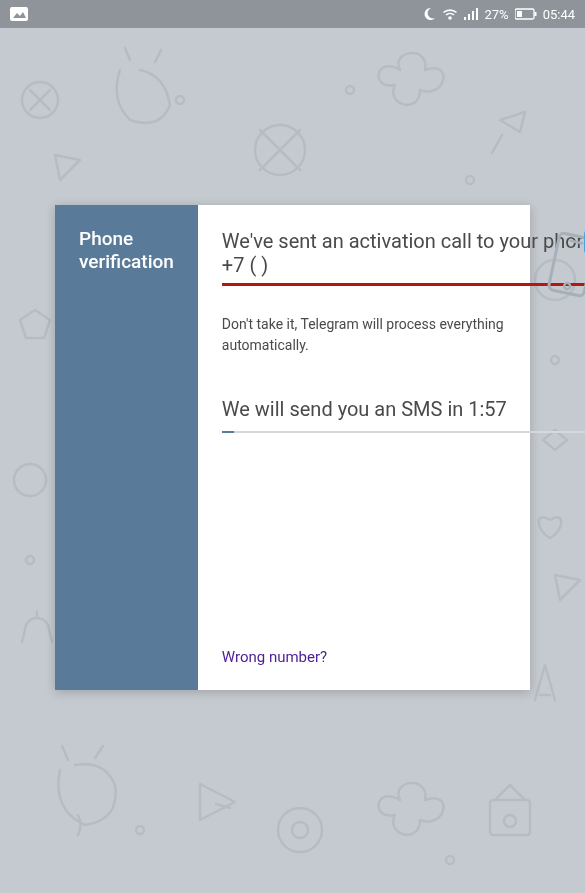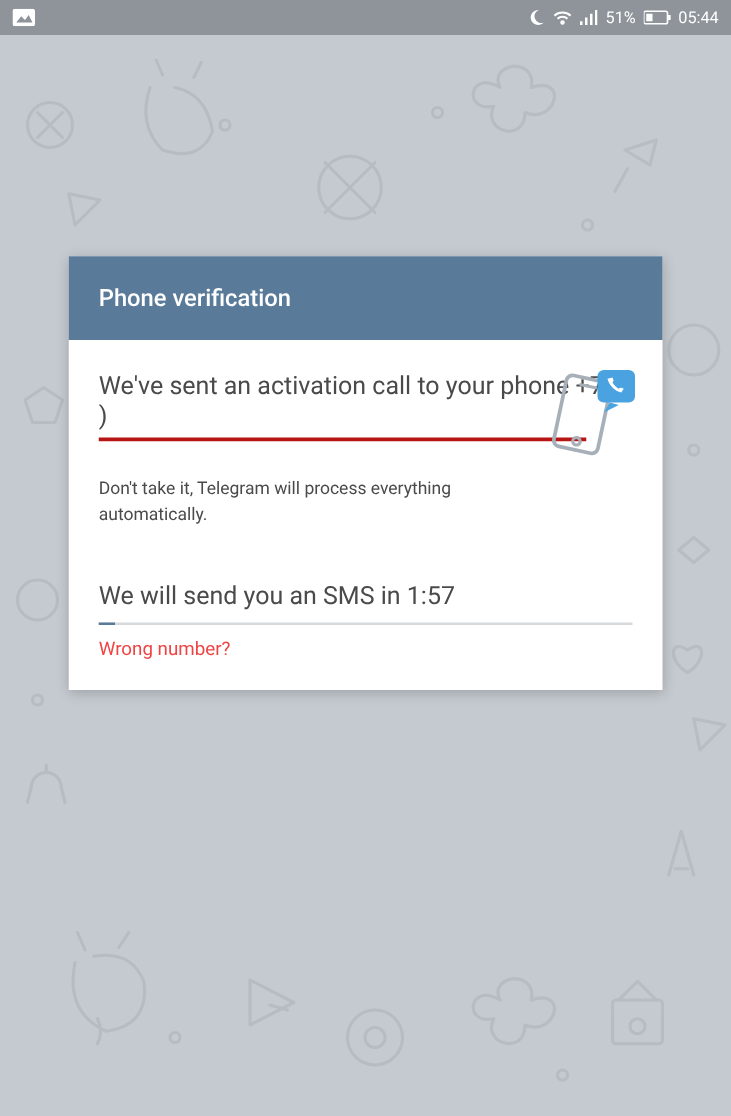--- a/index.html
+++ b/index.html
@@ -28,25 +28,25 @@
   font-size: 13px;
 }
 .status-left { display: flex; gap: 6px; align-items: center; }
 .status-right { display: flex; gap: 6px; align-items: center; }
 .status-icon { display: inline-flex; }
 .card {
   position: absolute;
   left: 55px;
   top: 205px;
   width: 475px;
-  height: 347px;
+  height: 485px;
   background: #fff;
   box-shadow: 0 2px 10px rgba(0,0,0,0.2);
   display: flex;
-  flex-direction: column;
+  flex-direction: row;
 }
 .card-header {
   background: #5a7a99;
   color: #fff;
   padding: 22px 24px;
   font-size: 19px;
   font-weight: 500;
 }
 .card-body {
   padding: 24px;
@@ -91,21 +91,21 @@
   height: 100%;
   width: 3%;
   background: #5a7a99;
 }
 .phone-illustration {
   position: absolute;
   right: 18px;
   top: 20px;
 }
 .wrong-number {
-  color: #ef4444;
+  color: #4c1d95;
   font-size: 15px;
   margin-top: auto;
   cursor: pointer;
   align-self: flex-start;
 }
 </style>
 </head>
 <body>
 
 <svg class="bg-doodles" viewBox="0 0 585 893">
@@ -164,21 +164,21 @@
         </svg>
     </span>
     <span class="status-icon">
       <svg width="14" height="12" viewBox="0 0 14 12">
           <rect x="0" y="9" width="2" height="3" fill="#fff"></rect>
           <rect x="4" y="6" width="2" height="6" fill="#fff"></rect>
           <rect x="8" y="3" width="2" height="9" fill="#fff"></rect>
           <rect x="12" y="0" width="2" height="12" fill="#fff"></rect>
         </svg>
     </span>
-    <span>51%</span>
+    <span>27%</span>
     <span class="status-icon">
       <svg width="22" height="12" viewBox="0 0 22 12">
           <rect x="0" y="1" width="19" height="10" rx="1.5" fill="none" stroke="#fff" stroke-width="1.3"></rect>
           <rect x="19.5" y="4" width="2" height="4" fill="#fff"></rect>
           <rect x="2" y="3" width="5" height="6" fill="#fff"></rect>
         </svg>
     </span>
     <span>05:44</span>
   </div>
 </div>

